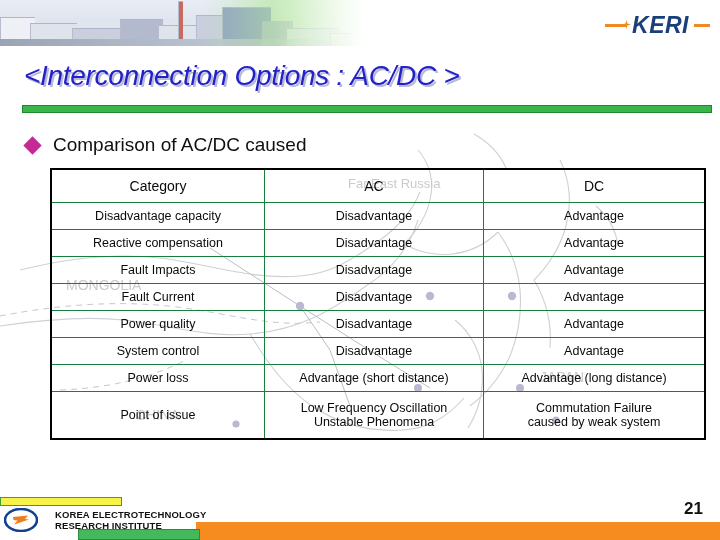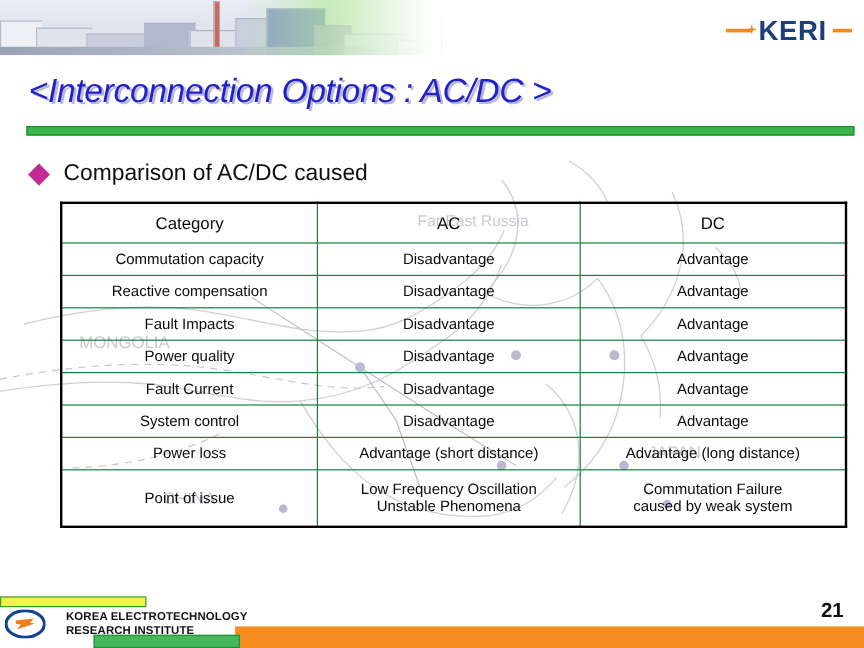--- a/index.html
+++ b/index.html
@@ -74,20 +74,21 @@
     gap: 5px;
   }
   .keri-dash {
     width: 22px; height: 3px;
     background: #ef8a22;
   }
   .keri-dash.right { width: 16px; }
   .keri-word {
     position: relative;
     font-family: "Liberation Sans", sans-serif;
+    font-style: italic;
     font-weight: bold;
     font-size: 23px;
     letter-spacing: 0.5px;
     color: #1c3f7a;
     line-height: 1;
   }
   .keri-star {
     position: absolute;
     left: 17px; top: 6px;
     width: 9px; height: 9px;
@@ -319,41 +320,41 @@
   <table class="cmp">
     <thead>
       <tr>
         <th class="c1">Category</th>
         <th class="c2">AC</th>
         <th class="c3">DC</th>
       </tr>
     </thead>
     <tbody>
       <tr>
-        <td class="c1">Commutation capacity</td>
+        <td class="c1">Disadvantage capacity</td>
         <td class="c2">Disadvantage</td>
         <td class="c3">Advantage</td>
       </tr>
       <tr>
         <td class="c1">Reactive compensation</td>
         <td class="c2">Disadvantage</td>
         <td class="c3">Advantage</td>
       </tr>
       <tr>
         <td class="c1">Fault Impacts</td>
         <td class="c2">Disadvantage</td>
         <td class="c3">Advantage</td>
       </tr>
       <tr>
+        <td class="c1">Fault Current</td>
+        <td class="c2">Disadvantage</td>
+        <td class="c3">Advantage</td>
+      </tr>
+      <tr>
         <td class="c1">Power quality</td>
-        <td class="c2">Disadvantage</td>
-        <td class="c3">Advantage</td>
-      </tr>
-      <tr>
-        <td class="c1">Fault Current</td>
         <td class="c2">Disadvantage</td>
         <td class="c3">Advantage</td>
       </tr>
       <tr>
         <td class="c1">System control</td>
         <td class="c2">Disadvantage</td>
         <td class="c3">Advantage</td>
       </tr>
       <tr>
         <td class="c1">Power loss</td>

